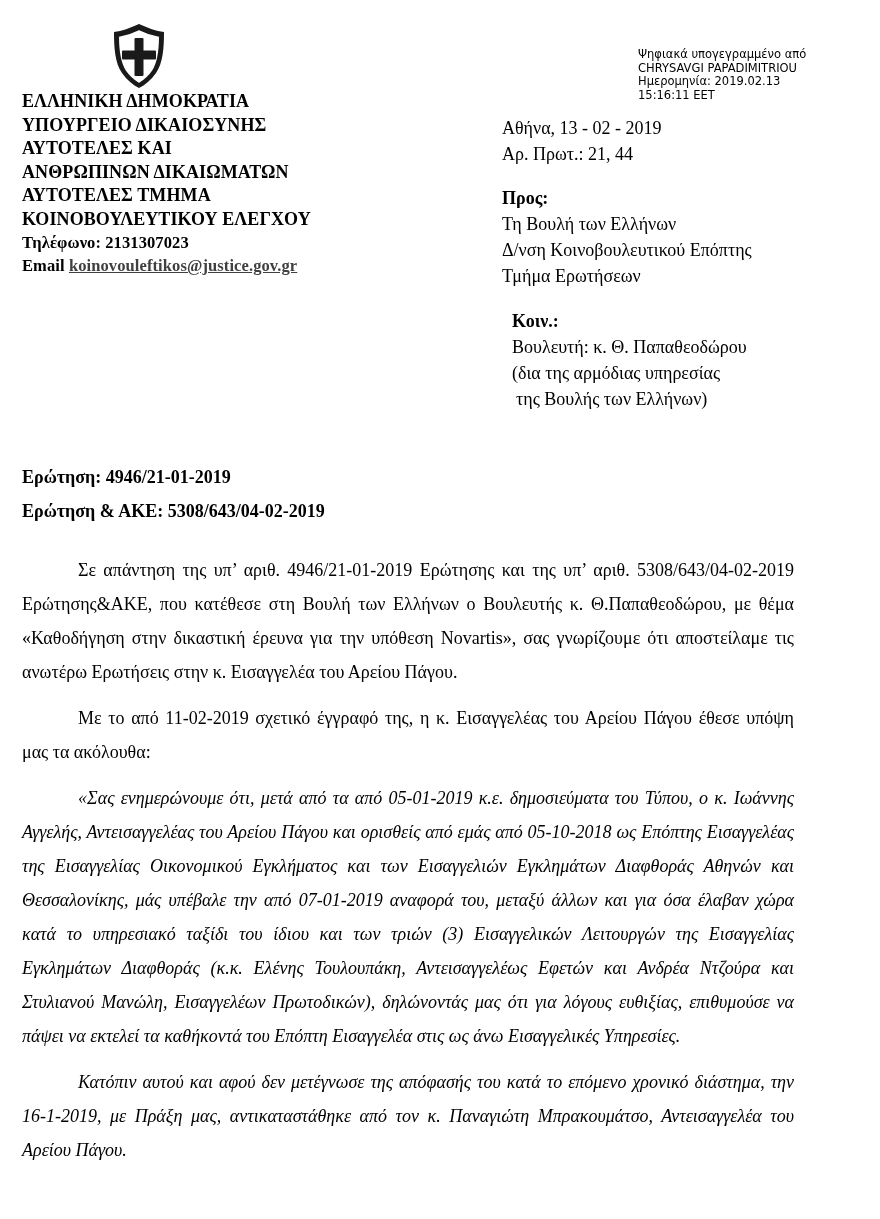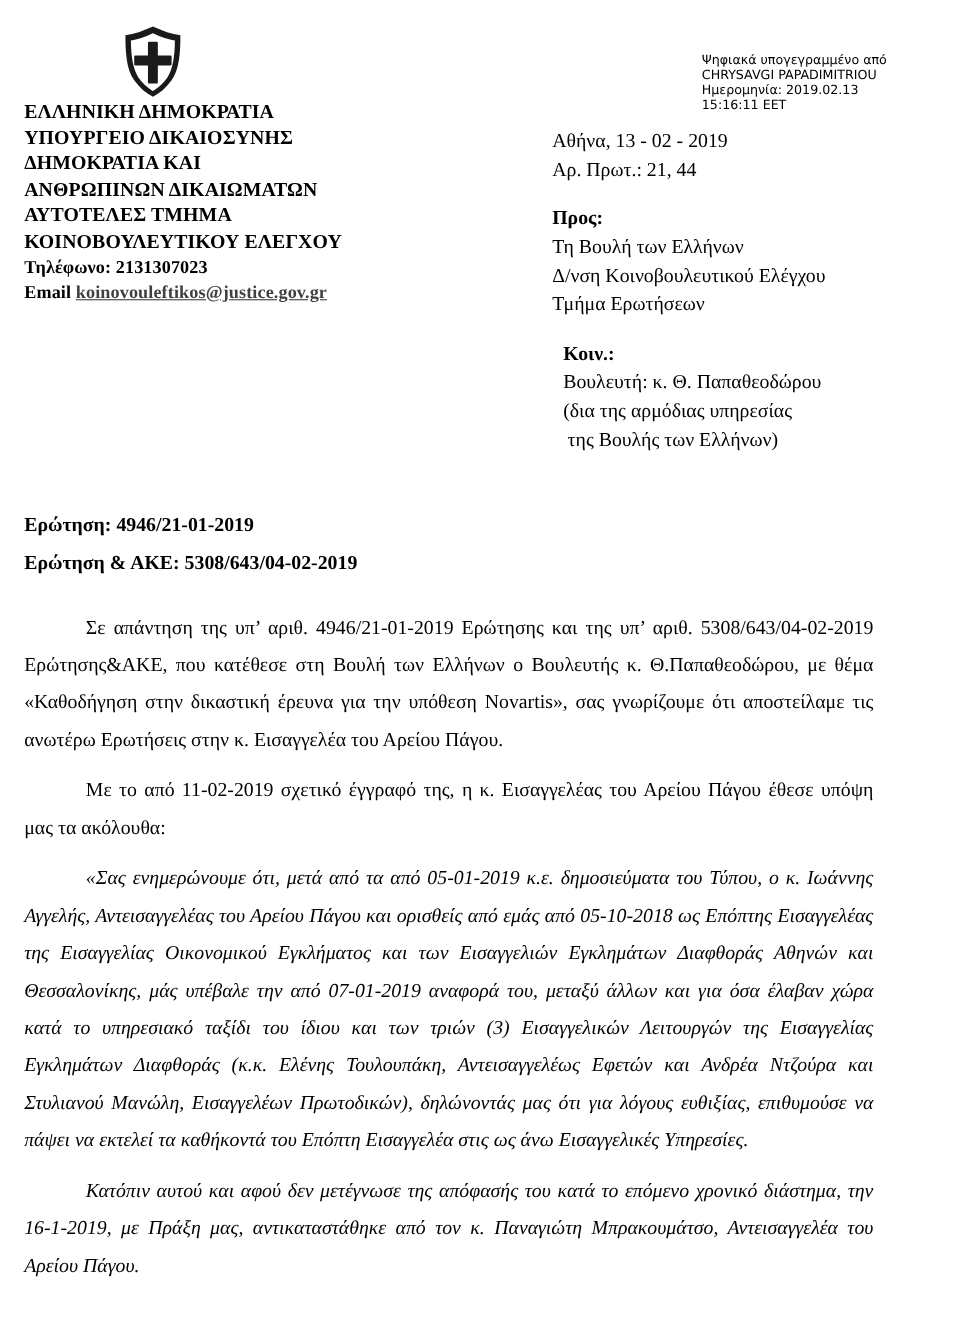--- a/index.html
+++ b/index.html
@@ -142,37 +142,37 @@
   </div>
 
   <div class="digital-sign">Ψηφιακά υπογεγραμμένο από
 CHRYSAVGI PAPADIMITRIOU
 Ημερομηνία: 2019.02.13
 15:16:11 EET</div>
 
   <div class="ministry-block">
     <div class="line">ΕΛΛΗΝΙΚΗ ΔΗΜΟΚΡΑΤΙΑ</div>
     <div class="line">ΥΠΟΥΡΓΕΙΟ ΔΙΚΑΙΟΣΥΝΗΣ</div>
-    <div class="line">ΔΗΜΟΚΡΑΤΙΑ ΚΑΙ</div>
+    <div class="line">ΑΥΤΟΤΕΛΕΣ ΚΑΙ</div>
     <div class="line">ΑΝΘΡΩΠΙΝΩΝ ΔΙΚΑΙΩΜΑΤΩΝ</div>
     <div class="line">ΑΥΤΟΤΕΛΕΣ ΤΜΗΜΑ</div>
     <div class="line">ΚΟΙΝΟΒΟΥΛΕΥΤΙΚΟΥ ΕΛΕΓΧΟΥ</div>
     <div class="contact-line">Τηλέφωνο: 2131307023</div>
     <div class="contact-line">
       <span>Email</span>
       <a href="#">koinovouleftikos@justice.gov.gr</a>
     </div>
   </div>
 
   <div class="right-col">
     <div>Αθήνα,   13 - 02 - 2019</div>
     <div>Αρ. Πρωτ.:  21, 44</div>
     <div class="bold spaced">Προς:</div>
     <div>Τη Βουλή των Ελλήνων</div>
-    <div>Δ/νση Κοινοβουλευτικού Ελέγχου</div>
+    <div>Δ/νση Κοινοβουλευτικού Επόπτης</div>
     <div>Τμήμα Ερωτήσεων</div>
   </div>
 
   <div class="koin-block">
     <div class="bold">Κοιν.:</div>
     <div>Βουλευτή: κ. Θ. Παπαθεοδώρου</div>
     <div>(δια της αρμόδιας υπηρεσίας</div>
     <div class="indent1"> της Βουλής των Ελλήνων)</div>
   </div>
 

